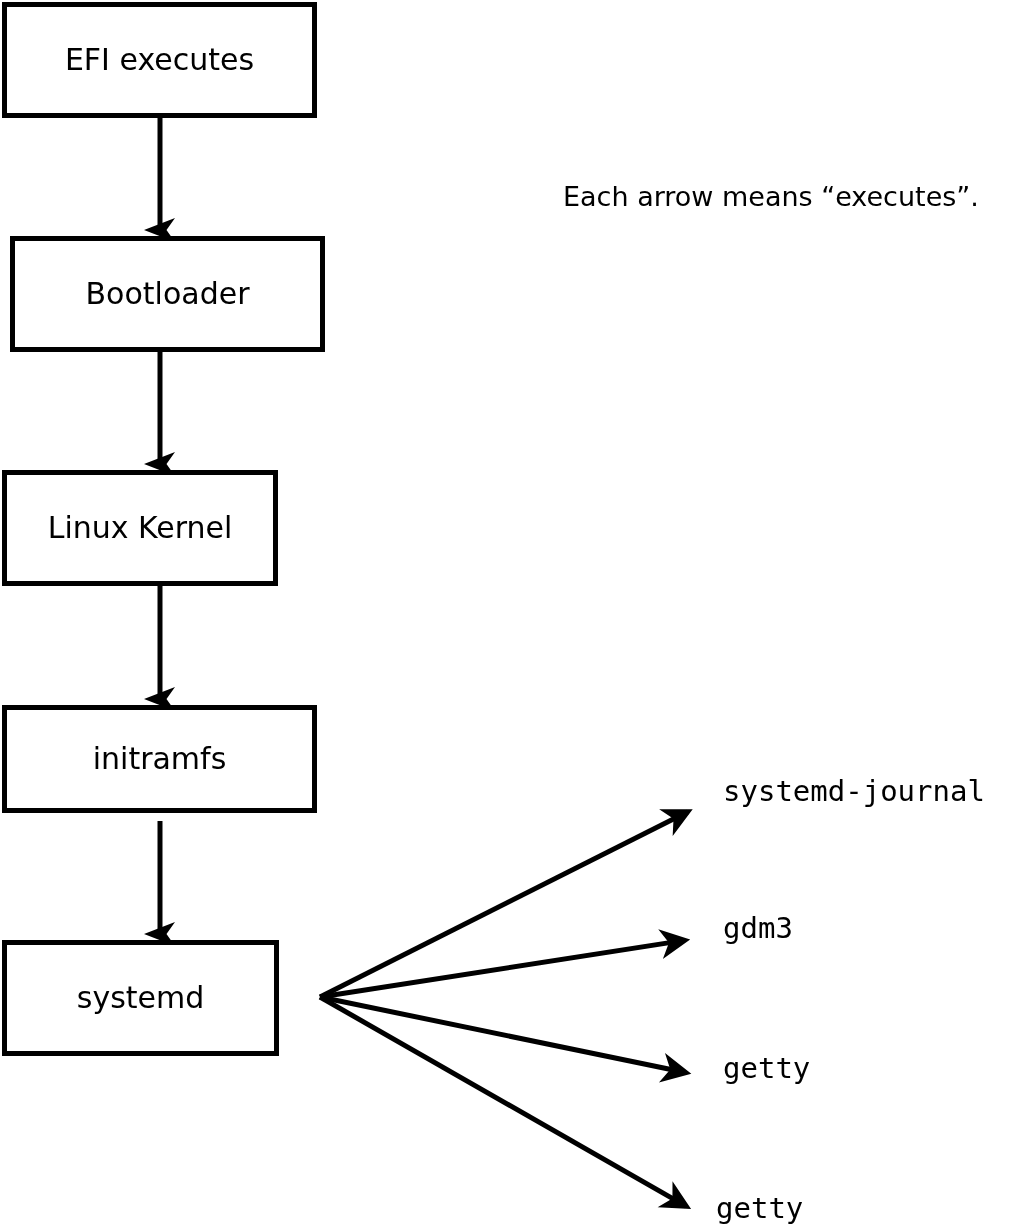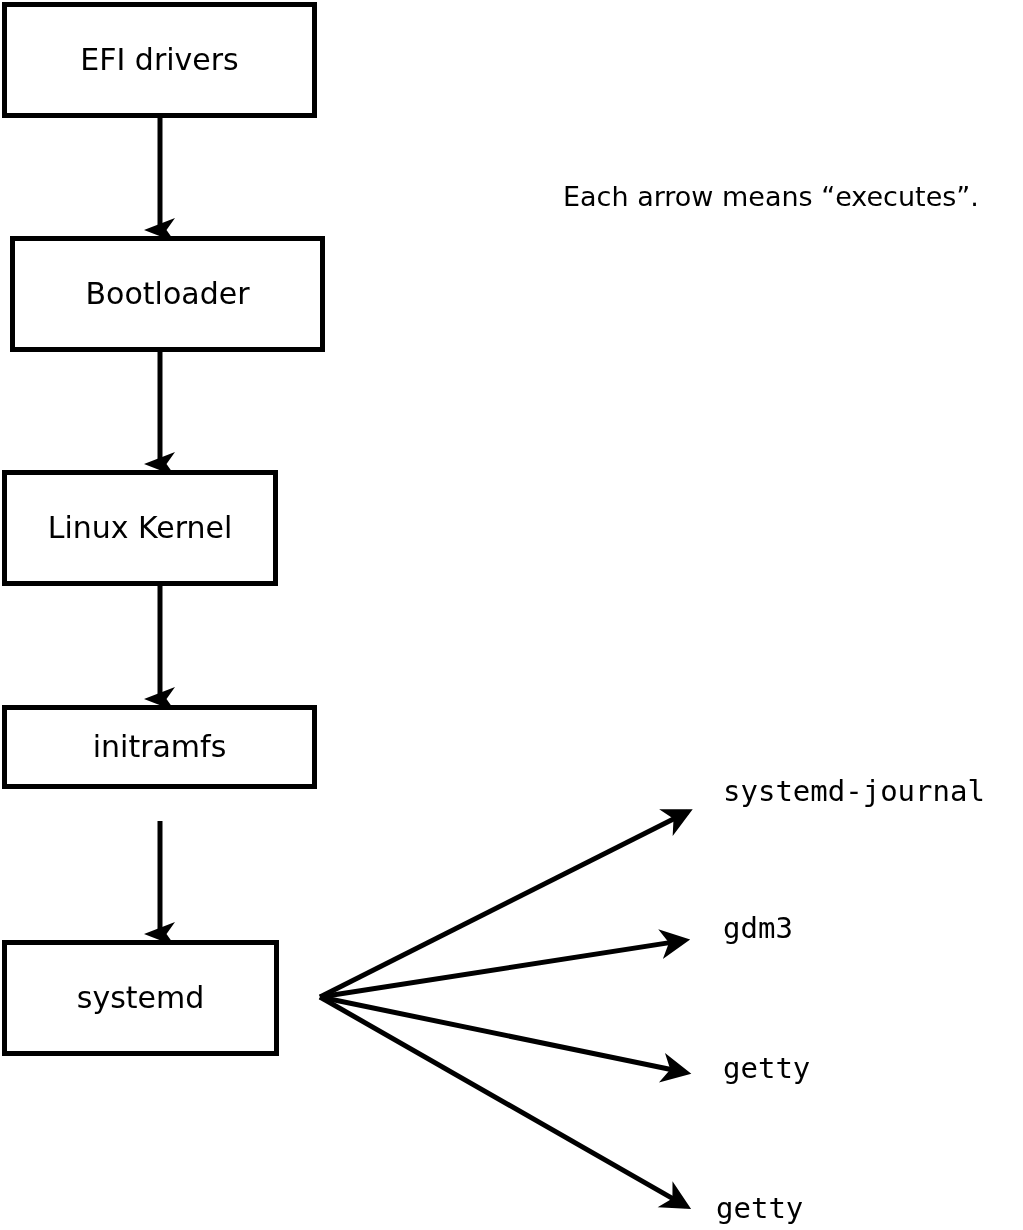--- a/index.html
+++ b/index.html
@@ -80,29 +80,29 @@
     <g id="fanout-arrow-layer">
         <line x1="320" y1="997" x2="687.3531563246236" y2="811.8995723945695" stroke="#000000" stroke-width="5" marker-end="url(#arrowhead-fan)"></line>
         <line x1="320" y1="997" x2="684.2610576568923" y2="940.3791102087732" stroke="#000000" stroke-width="5" marker-end="url(#arrowhead-fan)"></line>
         <line x1="320" y1="997" x2="685.4555093451663" y2="1072.5463585209645" stroke="#000000" stroke-width="5" marker-end="url(#arrowhead-fan)"></line>
         <line x1="320" y1="997" x2="685.8986508732619" y2="1206.0849433561496" stroke="#000000" stroke-width="5" marker-end="url(#arrowhead-fan)"></line>
       </g>
   </svg>
 
   <div id="nodes-layer">
       <div class="node-box" style="left: 2px; top: 2px; width: 315px; height: 116px; border-color: rgb(0, 0, 0);">
-        <span class="node-label">EFI drivers</span>
+        <span class="node-label">EFI executes</span>
       </div>
       <div class="node-box" style="left: 2px; top: 236px; width: 315px; height: 116px; border-color: rgb(0, 0, 0); margin-left: 8px;">
         <span class="node-label">Bootloader</span>
       </div>
       <div class="node-box" style="left: 2px; top: 470px; width: 276px; height: 116px; border-color: rgb(0, 0, 0);">
         <span class="node-label">Linux Kernel</span>
       </div>
-      <div class="node-box" style="left: 2px; top: 705px; width: 315px; height: 84px; border-color: rgb(0, 0, 0);">
+      <div class="node-box" style="left: 2px; top: 705px; width: 315px; height: 108px; border-color: rgb(0, 0, 0);">
         <span class="node-label">initramfs</span>
       </div>
       <div class="node-box" style="left: 2px; top: 940px; width: 277px; height: 116px; border-color: rgb(0, 0, 0);">
         <span class="node-label">systemd</span>
       </div>
     </div>
 
   <div class="caption" style="left:563px; top:163px;">Each arrow means “executes”.</div>
 
   <div id="services-layer">

